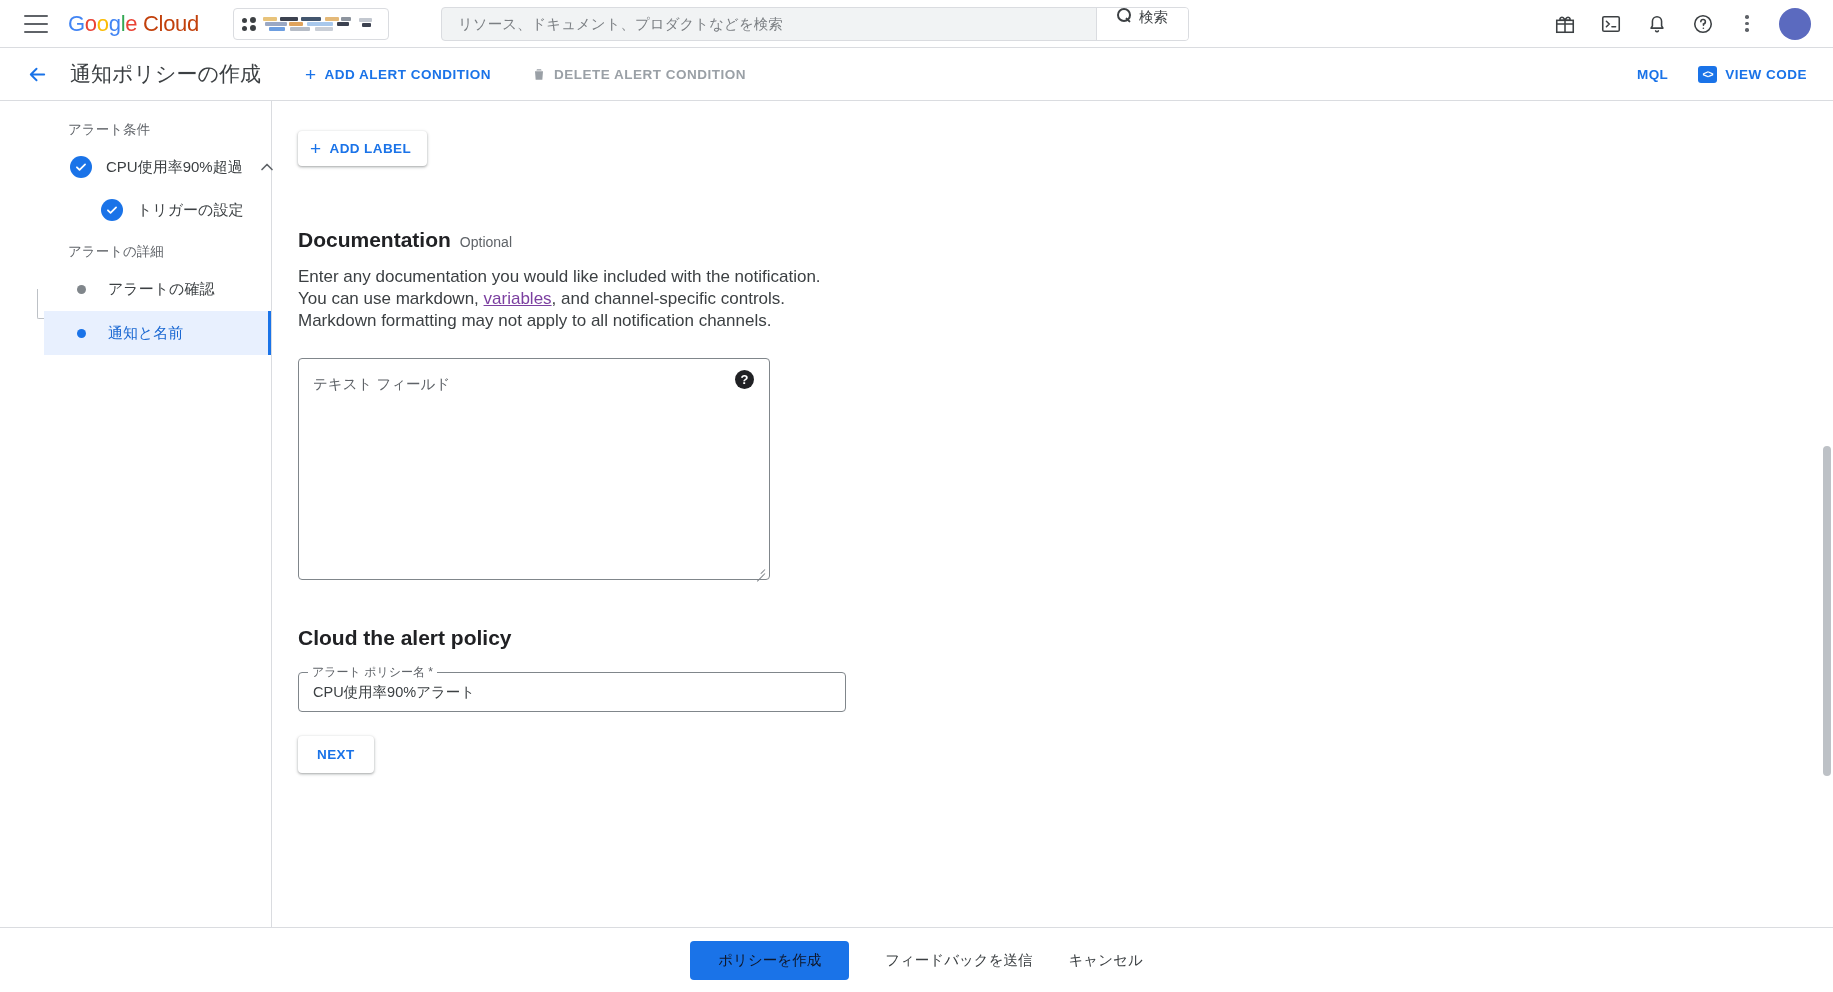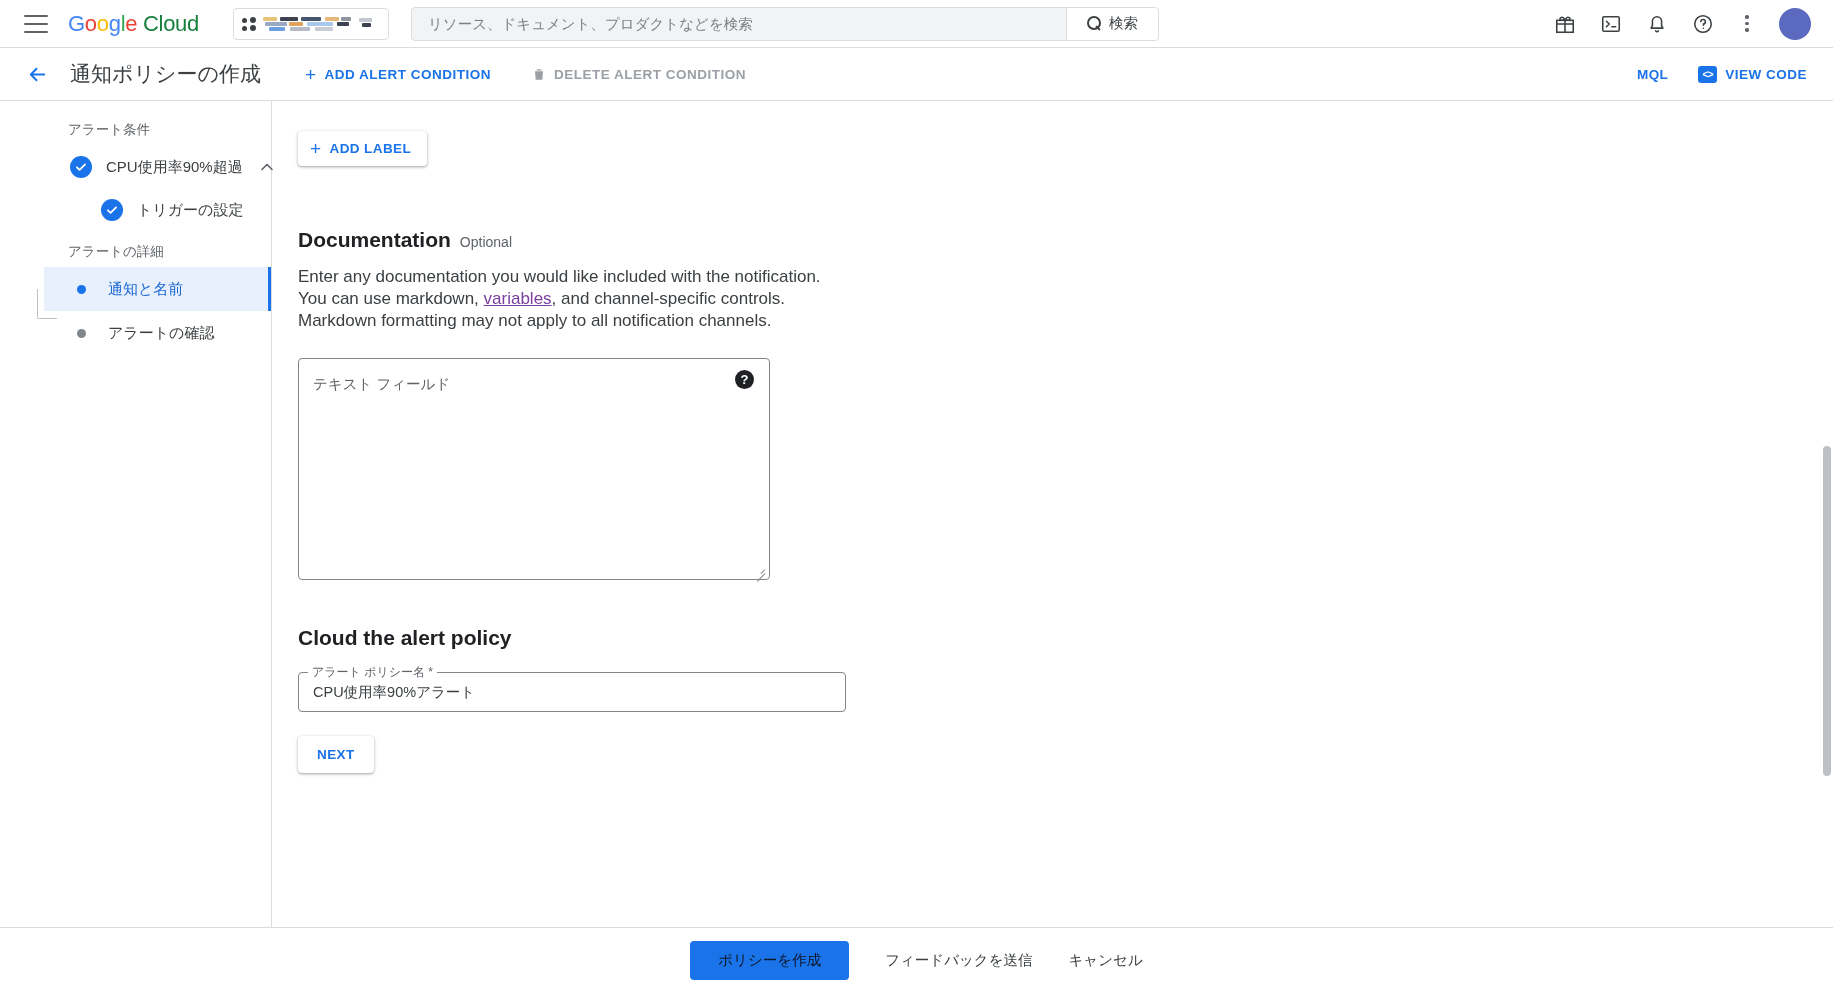--- a/index.html
+++ b/index.html
@@ -20,54 +20,54 @@
   .hamburger {
     width: 24px; height: 18px; margin-left: 24px; margin-right: 20px;
     display: flex; flex-direction: column; justify-content: space-between;
     cursor: pointer;
   }
   .hamburger span { display:block; height: 2px; background: #5f6368; border-radius: 1px; }
 
   .gc-logo { font-size: 22px; letter-spacing: -0.3px; white-space: nowrap; }
   .gc-logo .b { color:#4285F4; } .gc-logo .r { color:#EA4335; }
   .gc-logo .y { color:#FBBC05; } .gc-logo .g { color:#34A853; }
-  .gc-logo .cloud { color:#15803d; font-weight: 400; }
+  .gc-logo .cloud { color:#c2410c; font-weight: 400; }
 
   .project-pill {
     margin-left: 34px; height: 32px; width: 156px;
     border: 1px solid #dadce0; border-radius: 4px;
     display: flex; align-items: center; padding: 0 8px; gap: 7px;
     cursor: pointer; background:#fff;
   }
   .proj-dots { width: 14px; height: 14px; position: relative; flex: none; }
   .proj-dots i {
     position: absolute; background:#3c4043; border-radius: 50%;
     width: 5px; height: 5px;
   }
   .proj-dots i:nth-child(1){ left:0; top:1px; }
   .proj-dots i:nth-child(2){ left:8px; top:0px; width:6px;height:6px; }
   .proj-dots i:nth-child(3){ left:0; top:9px; }
   .proj-dots i:nth-child(4){ left:8px; top:8px; width:6px;height:6px; }
   .blur-name { flex:1; height: 16px; position: relative; overflow: hidden; filter: blur(0.6px); }
   .blur-name i { position:absolute; height:4px; border-radius:1px; }
 
   .searchwrap {
-    margin-left: 22px; height: 34px; flex: 1; max-width: 748px;
+    margin-left: 52px; height: 34px; flex: 1; max-width: 748px;
     display: flex; border: 1px solid #dadce0; border-radius: 4px;
     overflow: hidden; background:#f1f3f4;
   }
   .searchwrap input {
     flex: 1; border: none; outline: none; background: transparent;
     font-size: 14.5px; color:#3c4043; padding: 0 16px;
     font-family: "Liberation Sans", sans-serif;
   }
   .searchwrap input::placeholder { color:#7b7f83; }
   .searchbtn {
     width: 92px; background:#fff; border-left: 1px solid #dadce0;
-    display:flex; align-items:center; justify-content:center; gap:7px;
+    display:flex; align-items:flex-start; justify-content:center; gap:7px;
     cursor:pointer; font-size: 14.5px; color:#3c4043;
   }
   .mag { width: 15px; height: 15px; position: relative; flex:none; }
   .mag::before {
     content:""; position:absolute; width: 10px; height:10px;
     border:2px solid #3c4043; border-radius:50%; left:0; top:0;
   }
   .mag::after {
     content:""; position:absolute; width:2px; height:6px; background:#3c4043;
     transform: rotate(-45deg); left: 10px; top: 9px; border-radius:1px;
@@ -379,28 +379,28 @@
       <span class="check">
         <svg viewBox="0 0 24 24" fill="none" stroke="#fff" stroke-width="3" stroke-linecap="round" stroke-linejoin="round">
           <path d="M5 12.5l4.5 4.5L19 7.5"></path>
         </svg>
       </span>
       <span class="nav-label">トリガーの設定</span>
     </div>
 
     <div class="sec-head" style="margin-top:6px;">アラートの詳細</div>
 
+    <div class="nav-row">
+      <span class="dot gray"></span>
+      <span class="nav-label" style="margin-left:8px;">アラートの確認</span>
+    </div>
+
     <div class="nav-row active">
       <span class="dot blue"></span>
       <span class="nav-label" style="margin-left:8px;">通知と名前</span>
-    </div>
-
-    <div class="nav-row">
-      <span class="dot gray"></span>
-      <span class="nav-label" style="margin-left:8px;">アラートの確認</span>
     </div>
   </div>
 
   <div class="main">
 
     <button class="addlabel">
       <span class="plus">+</span>
       <span>ADD LABEL</span>
     </button>
 

